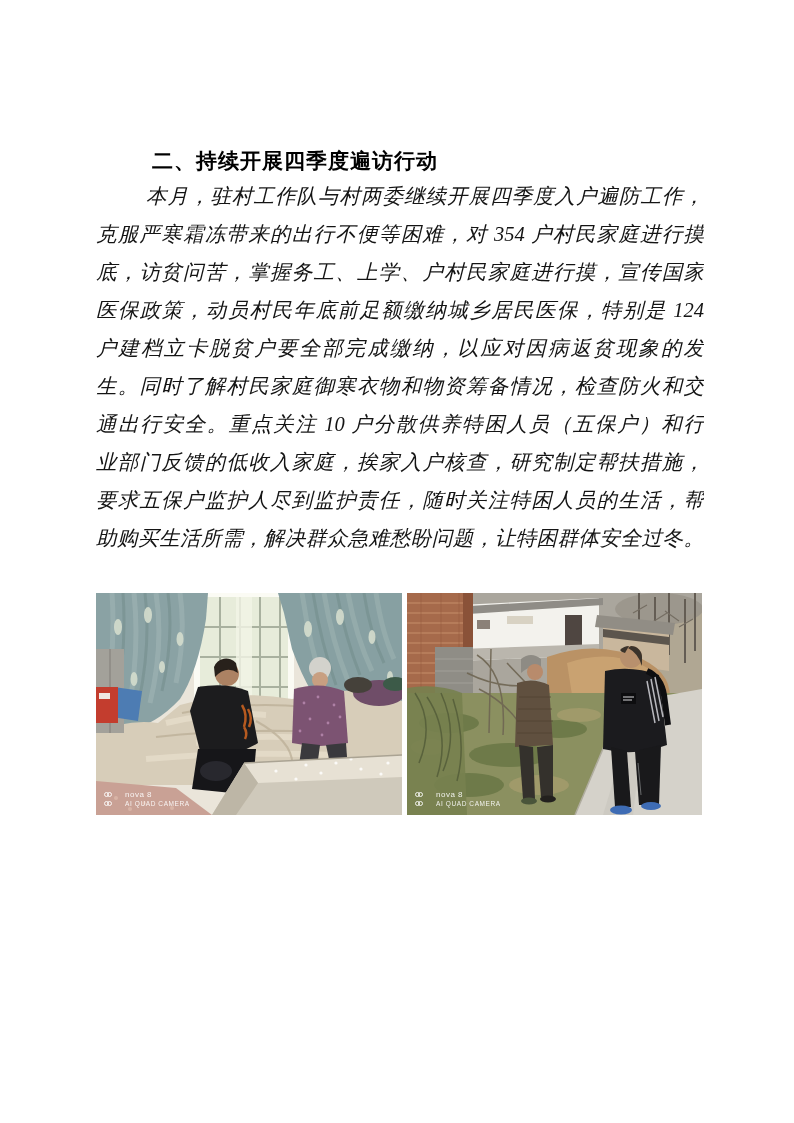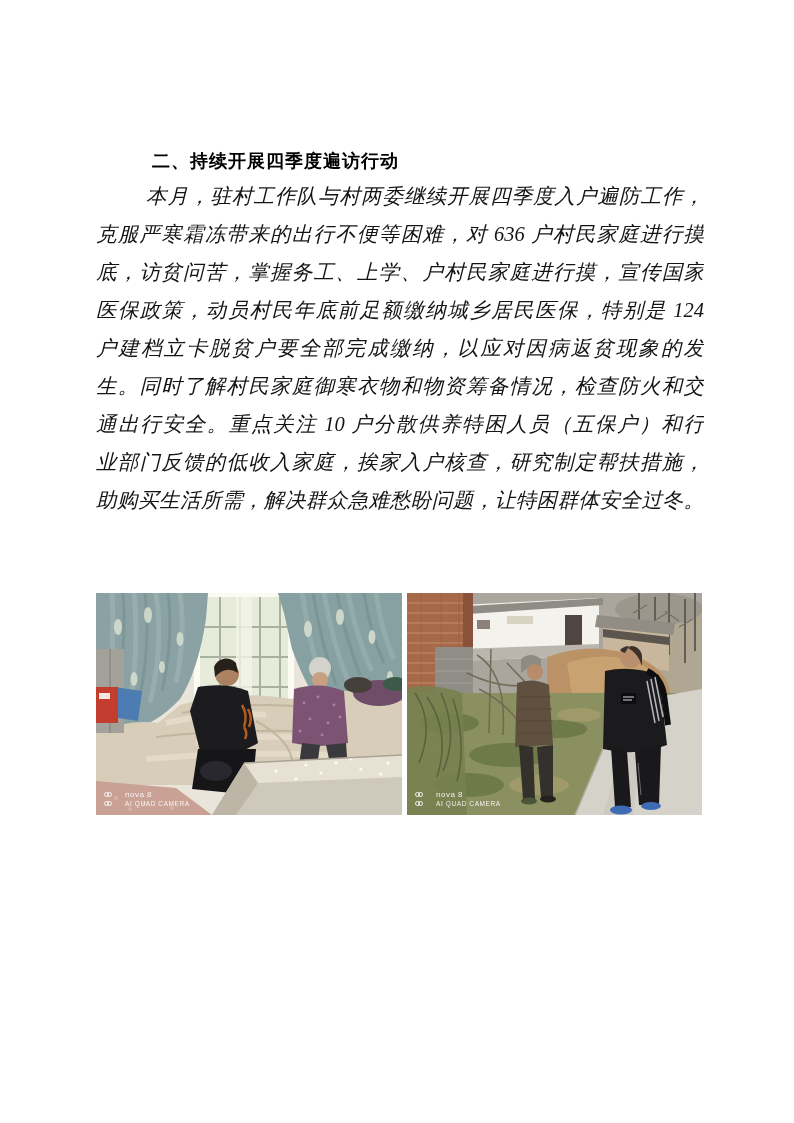--- a/index.html
+++ b/index.html
@@ -4,21 +4,21 @@
 <style>
   html,body{margin:0;padding:0;background:#ffffff;}
   .page{
     position:relative;width:794px;height:1123px;background:#ffffff;
     overflow:hidden;color:#141414;
     font-family:"Liberation Serif","DejaVu Serif",serif;
   }
   .sec-heading{
     position:absolute;left:96px;width:608px;margin:0;
     font-family:"Liberation Sans","DejaVu Sans",sans-serif;
-    font-weight:700;font-size:18px;line-height:30px;color:#000;
+    font-weight:700;font-size:21px;line-height:30px;color:#000;
     text-indent:56px;letter-spacing:1px;white-space:nowrap;
   }
   #heading-sec2{top:146px;}
   #heading-sec3{top:857px;}
   .para{position:absolute;left:96px;width:608px;font-style:italic;}
   #para-sec2{top:177px;}
   #para-sec3{top:888px;}
   .pline{
     height:38px;line-height:38px;font-size:20.5px;color:#141414;
     text-align:justify;text-align-last:justify;text-justify:inter-character;
@@ -44,27 +44,28 @@
 </style>
 </head>
 <body>
 
 <div class="page">
 
   <h2 class="sec-heading" id="heading-sec2">二、持续开展四季度遍访行动</h2>
 
   <div class="para" id="para-sec2">
     <div class="pline first">本月，驻村工作队与村两委继续开展四季度入户遍防工作，</div>
-    <div class="pline">克服严寒霜冻带来的出行不便等困难，对 636 户村民家庭进行摸</div>
+    <div class="pline">克服严寒霜冻带来的出行不便等困难，对 354 户村民家庭进行摸</div>
     <div class="pline">底，访贫问苦，掌握务工、上学、户村民家庭进行摸，宣传国家</div>
     <div class="pline">医保政策，动员村民年底前足额缴纳城乡居民医保，特别是 124</div>
     <div class="pline">户建档立卡脱贫户要全部完成缴纳，以应对因病返贫现象的发</div>
     <div class="pline">生。同时了解村民家庭御寒衣物和物资筹备情况，检查防火和交</div>
     <div class="pline">通出行安全。重点关注 10 户分散供养特困人员（五保户）和行</div>
     <div class="pline">业部门反馈的低收入家庭，挨家入户核查，研究制定帮扶措施，</div>
+    <div class="pline">要求五保户监护人尽到监护责任，随时关注特困人员的生活，帮</div>
     <div class="pline">助购买生活所需，解决群众急难愁盼问题，让特困群体安全过冬。</div>
   </div>
 
   <div class="photos">
 
     <figure class="photo indoor" style="margin:0">
       <svg viewBox="0 0 306 222" width="306" height="222">
         <rect width="306" height="222" fill="#eae5da"></rect>
 
         <g>

